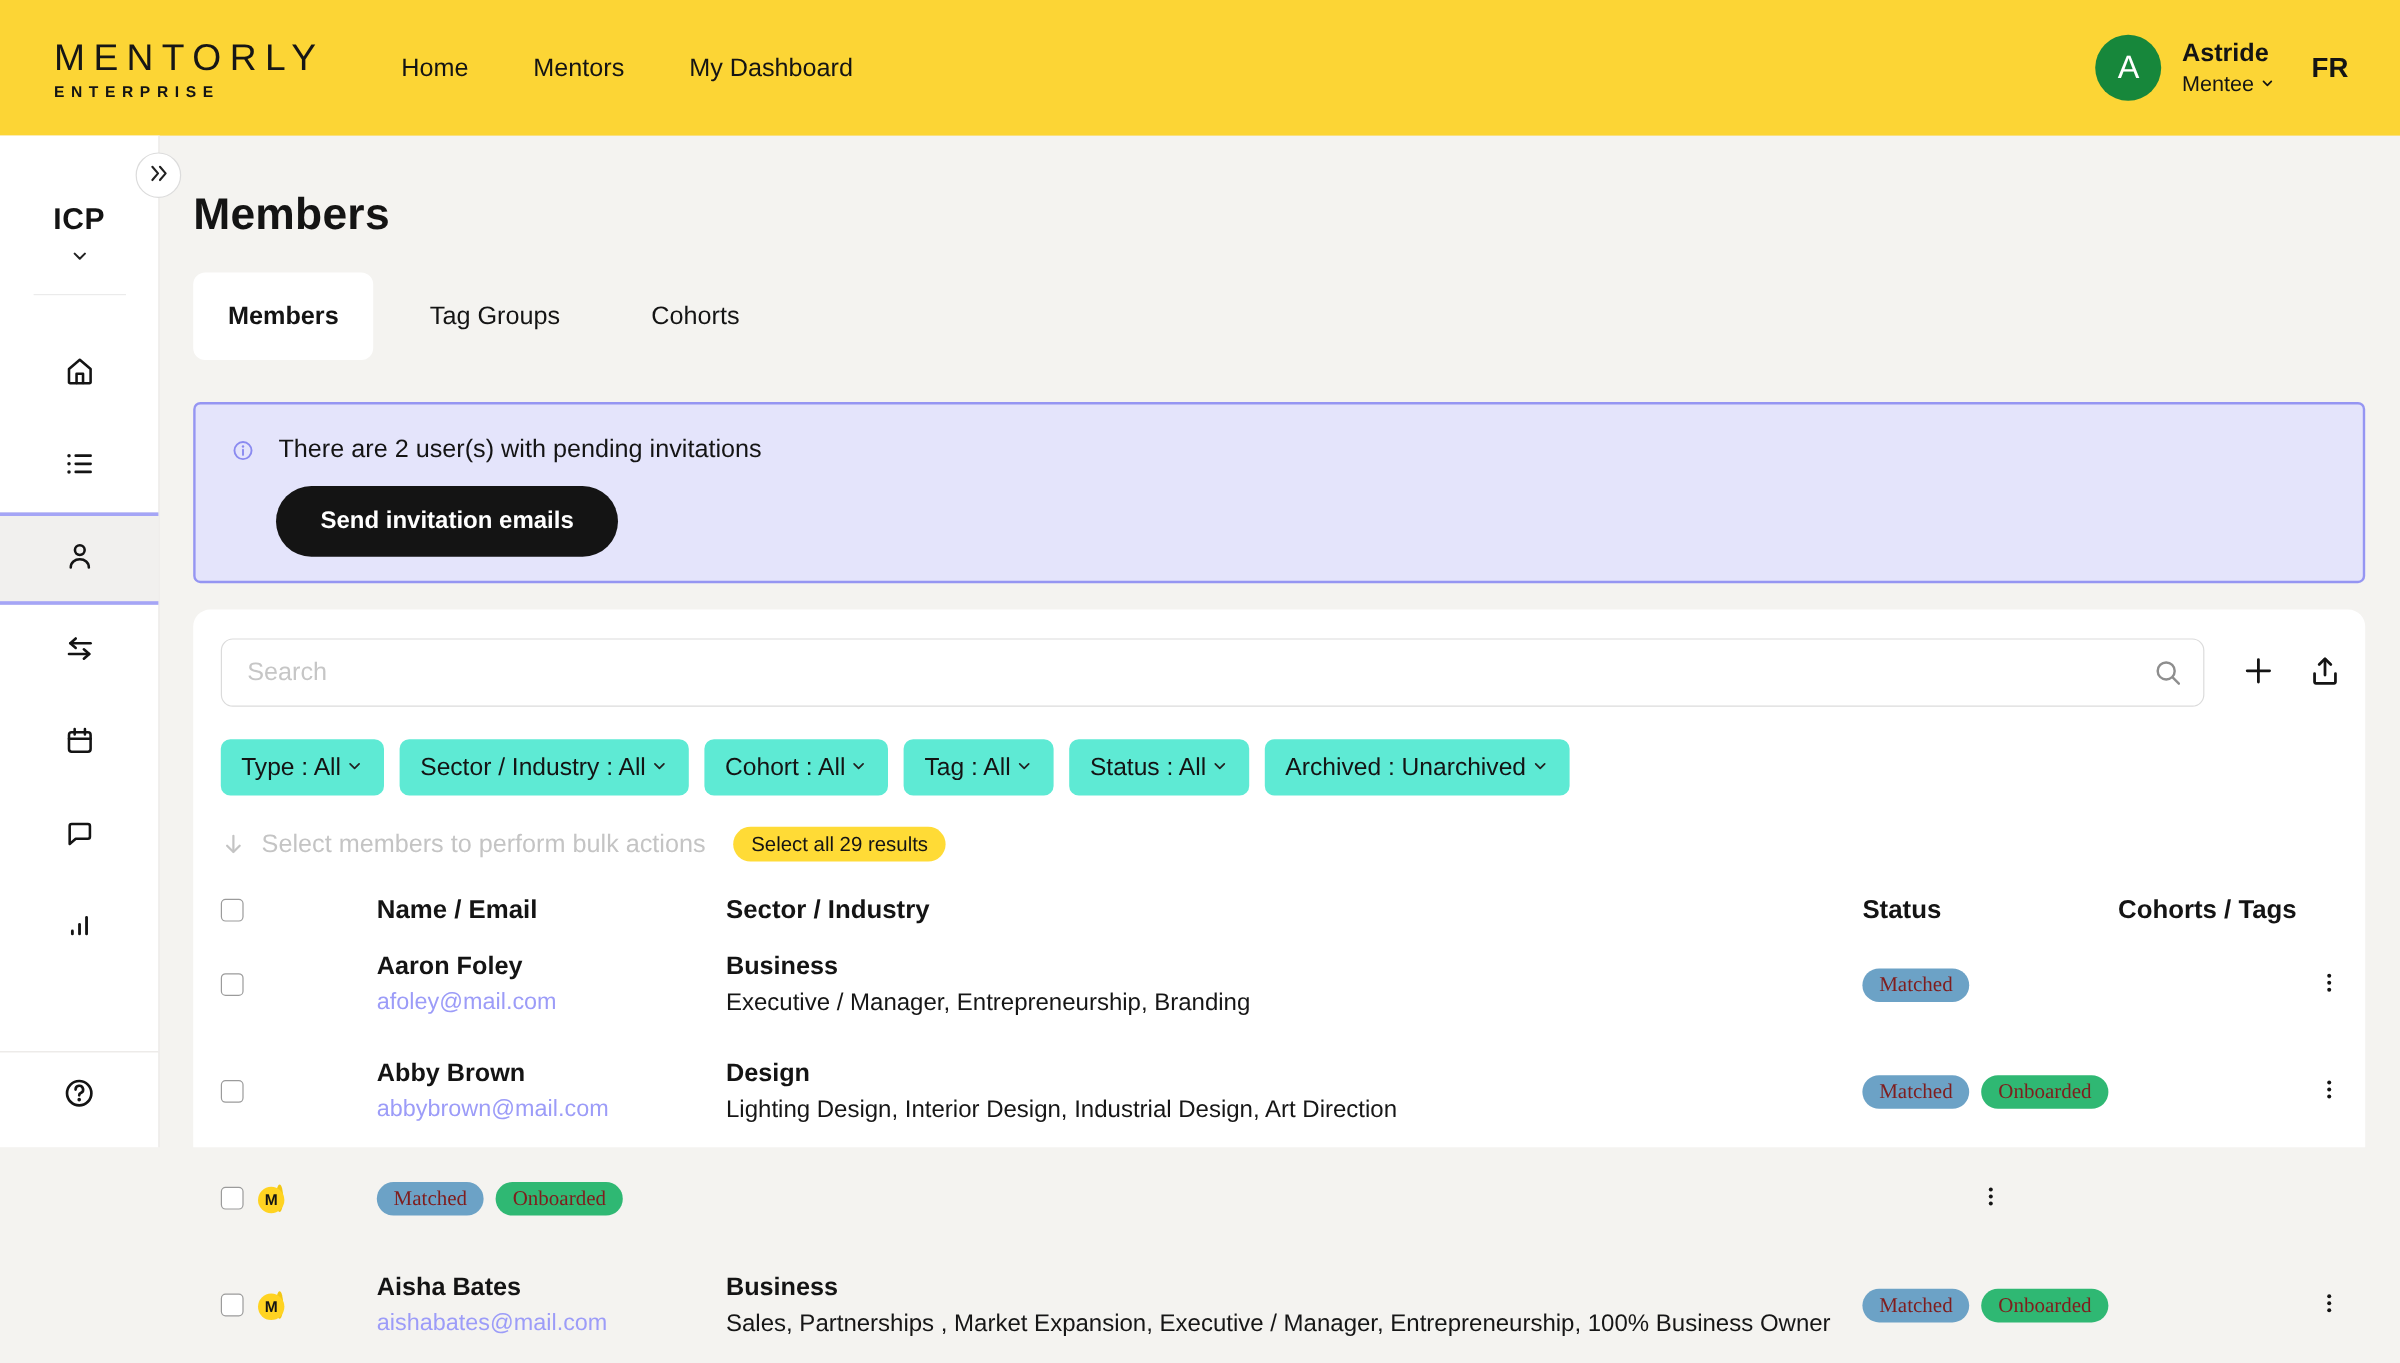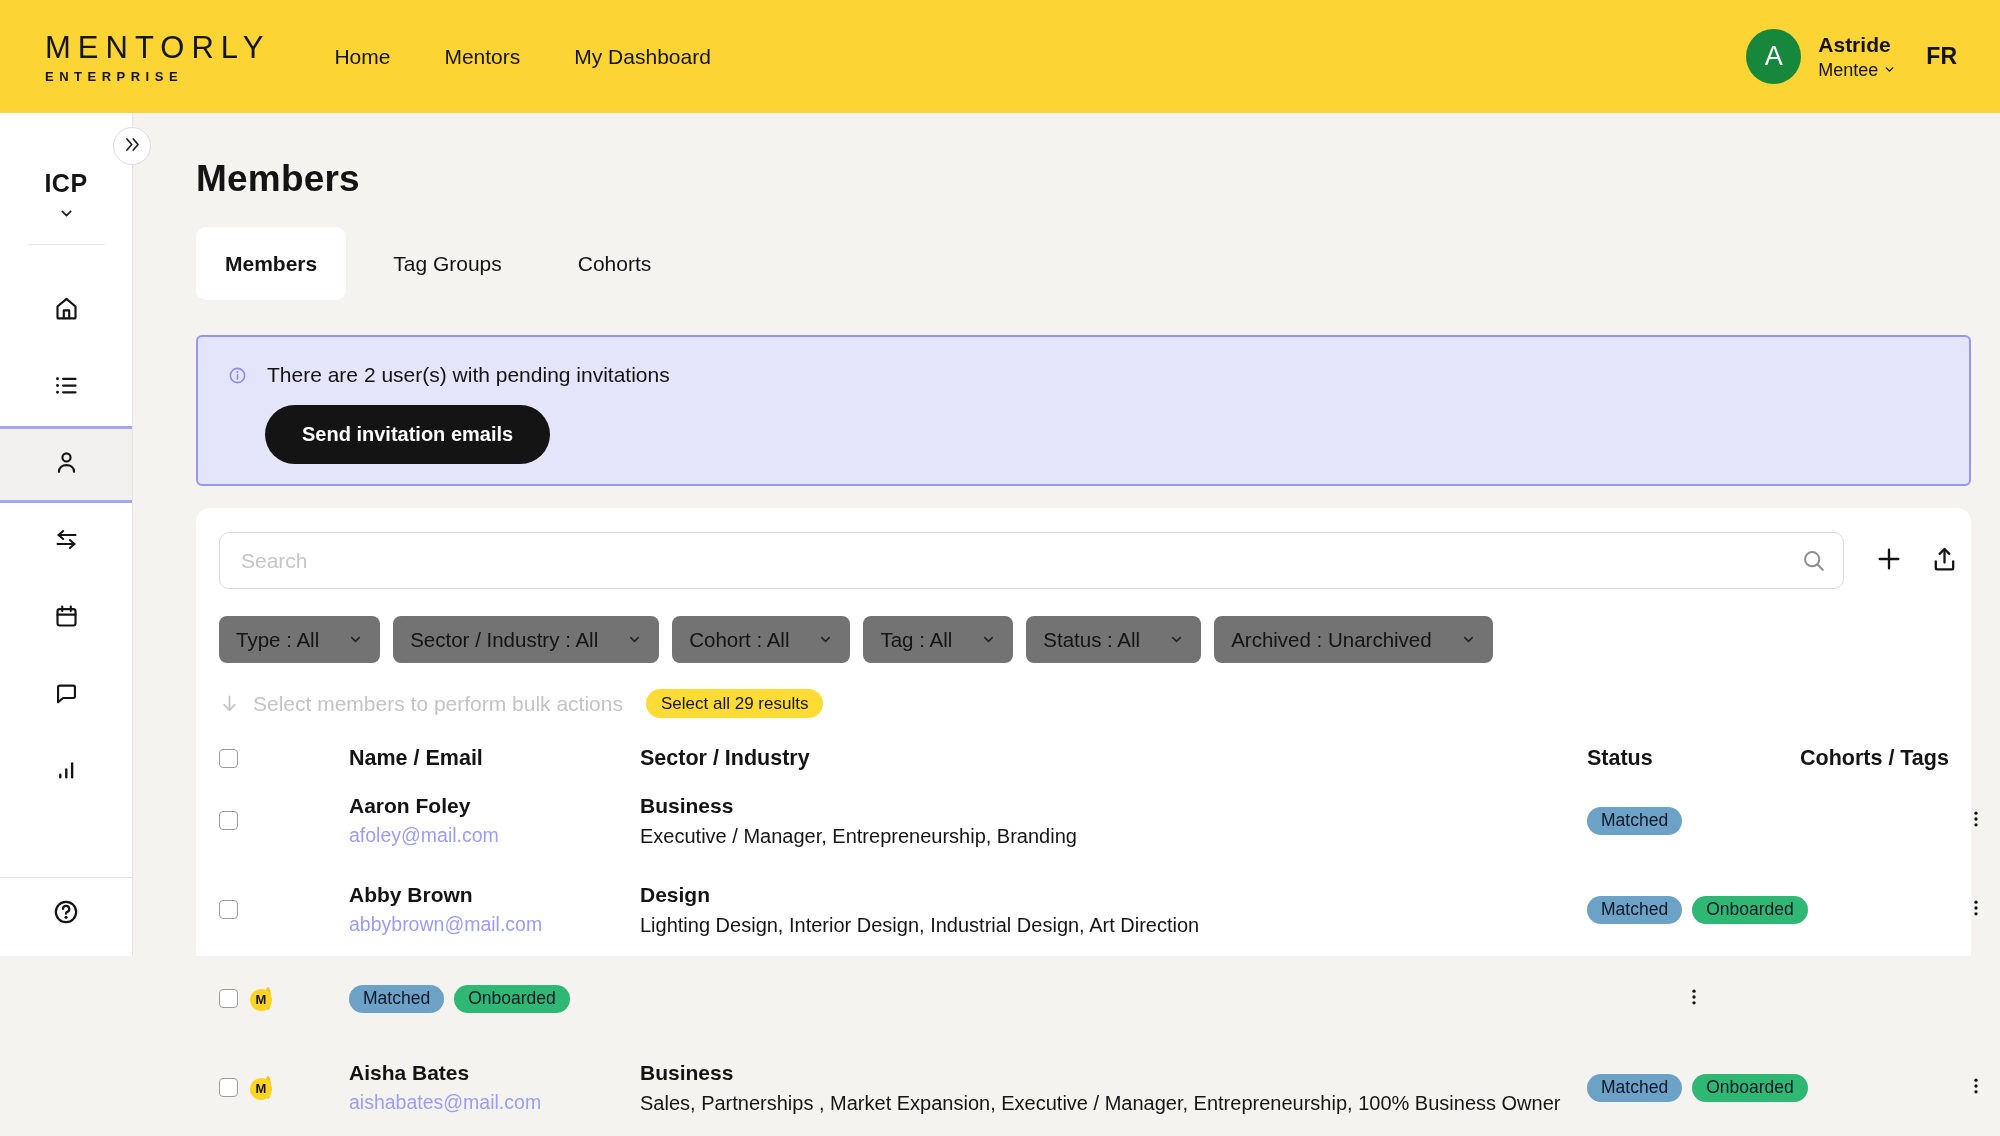--- a/index.html
+++ b/index.html
@@ -35,21 +35,21 @@
   .ws-label { margin-top:56px; font-size:25px; font-weight:800; letter-spacing:0.5px; }
   .ws-chevron { margin-top:7px; color:#222; cursor:pointer; }
   .s-divider { width:77px; height:1px; background:#EBEBEB; margin-top:18px; }
   .s-nav { margin-top:27px; width:100%; display:flex; flex-direction:column; }
   .s-item { height:77px; display:flex; align-items:center; justify-content:center; color:#141414; cursor:pointer; }
   .s-item.active { background:#F1F0EE; border-top:3px solid #A5A5F6; border-bottom:3px solid #A5A5F6; }
   .s-bottom { margin-top:auto; width:100%; border-top:1px solid #E9E7E4; padding:20px 0 26px;
               display:flex; justify-content:center; }
 
   
-  main { flex:1; min-width:0; padding:0 29px 0 28px; display:flex; flex-direction:column;margin-left:35px; }
+  main { flex:1; min-width:0; padding:0 29px 0 28px; display:flex; flex-direction:column; }
   h1.page-title { margin-top:45px; font-size:37px; font-weight:800; letter-spacing:0.2px; }
   .tabs { margin-top:27px; display:flex; height:73px; flex:0 0 73px; }
   .tab { padding:0 29px; display:flex; align-items:center; font-size:21px; font-weight:500; cursor:pointer; }
   .tab + .tab { margin-left:18px; }
   .tab.active { background:#fff; border-radius:10px; font-weight:700; }
 
   .banner { margin-top:35px; height:151px; flex:0 0 151px; background:#E4E4FB; border:2px solid #9595F2;
             border-radius:6px; padding:26px 30px 14px; }
   .banner-row { display:flex; align-items:center; gap:20px; font-size:21px; }
   .banner-row .i-ico { color:#8A8AF0; flex:0 0 auto; display:flex; }
@@ -64,22 +64,22 @@
   .search-box input { width:100%; height:100%; border:1.5px solid #DBDBDB; border-radius:10px;
                       font-size:21px; padding:0 52px 0 21px; color:#333; outline:none;
                       font-family:"Liberation Sans", sans-serif; }
   .search-box input::placeholder { color:#C6C6C6; }
   .search-ico { position:absolute; right:17px; top:15px; color:#8E8E8E; cursor:pointer; }
   .icon-btn { border:none; background:none; cursor:pointer; color:#141414; display:flex; align-items:center; }
   .icon-btn.plus { margin-left:31px; }
   .icon-btn.upload { margin-left:27px; }
 
   .filters { margin-top:27px; display:flex; gap:13px; }
-  .chip { height:47px; background:#737373; border-radius:8px; display:inline-flex; align-items:center;
-          gap:29px; padding:0 17px; font-size:20.5px; cursor:pointer; color:#141414; }
+  .chip { height:47px; background:#5eead4; border-radius:8px; display:inline-flex; align-items:center;
+          gap:4px; padding:0 17px; font-size:20.5px; cursor:pointer; color:#141414; }
   .chip svg { color:#222; }
 
   .bulk { margin-top:26px; height:29px; display:flex; align-items:center; color:#C4C4C4; font-size:21px; }
   .bulk .dn-ico { margin-right:13px; display:flex; }
   .select-all-pill { margin-left:23px; background:#FFDB36; color:#141414; border-radius:15px; height:29px;
                      padding:0 15px; font-size:17px; font-weight:500; display:flex; align-items:center;
                      cursor:pointer; white-space:nowrap; }
 
   
   .table { margin-top:22px; }
@@ -94,22 +94,22 @@
   .av3 { background:radial-gradient(circle at 50% 45%, #e9d3c3 0%, #caa78f 45%, #7a4a3a 78%, #5d3a30 100%); }
   .av4 { background:radial-gradient(circle at 50% 40%, #9a7158 0%, #7a513c 48%, #3e2b22 82%, #2b1f19 100%); }
   .m-badge { position:absolute; right:-4px; bottom:-4px; width:22px; height:22px; background:#FFD321;
              border-radius:50%; display:flex; align-items:center; justify-content:center;
              font-size:13px; font-weight:800; color:#141414; }
   .nm { font-size:21px; font-weight:700; }
   .em { font-size:19.5px; color:#9C9CF8; margin-top:6px; cursor:pointer; }
   .sec { font-size:21px; font-weight:700; }
   .ind { font-size:20px; margin-top:7px; color:#161616; white-space:nowrap; overflow:hidden; }
   .badges { display:flex; gap:10px; }
-  .badge { height:28px; border-radius:14px; padding:0 14px; color:#0f172a; font-size:17.5px; font-weight:500;
-           display:flex; align-items:center; white-space:nowrap; }
+  .badge { height:28px; border-radius:14px; padding:0 14px; color:#7f1d1d; font-size:17.5px; font-weight:500;
+           display:flex; align-items:center; white-space:nowrap;font-family:Liberation Serif, serif; }
   .badge.matched { background:#6CA2C6; }
   .badge.onboarded { background:#2FB873; }
   .kebab { border:none; background:none; cursor:pointer; color:#141414; display:flex; justify-content:center; }
 </style>
 </head>
 <body>
 
 <div class="app">
 
   <header>

